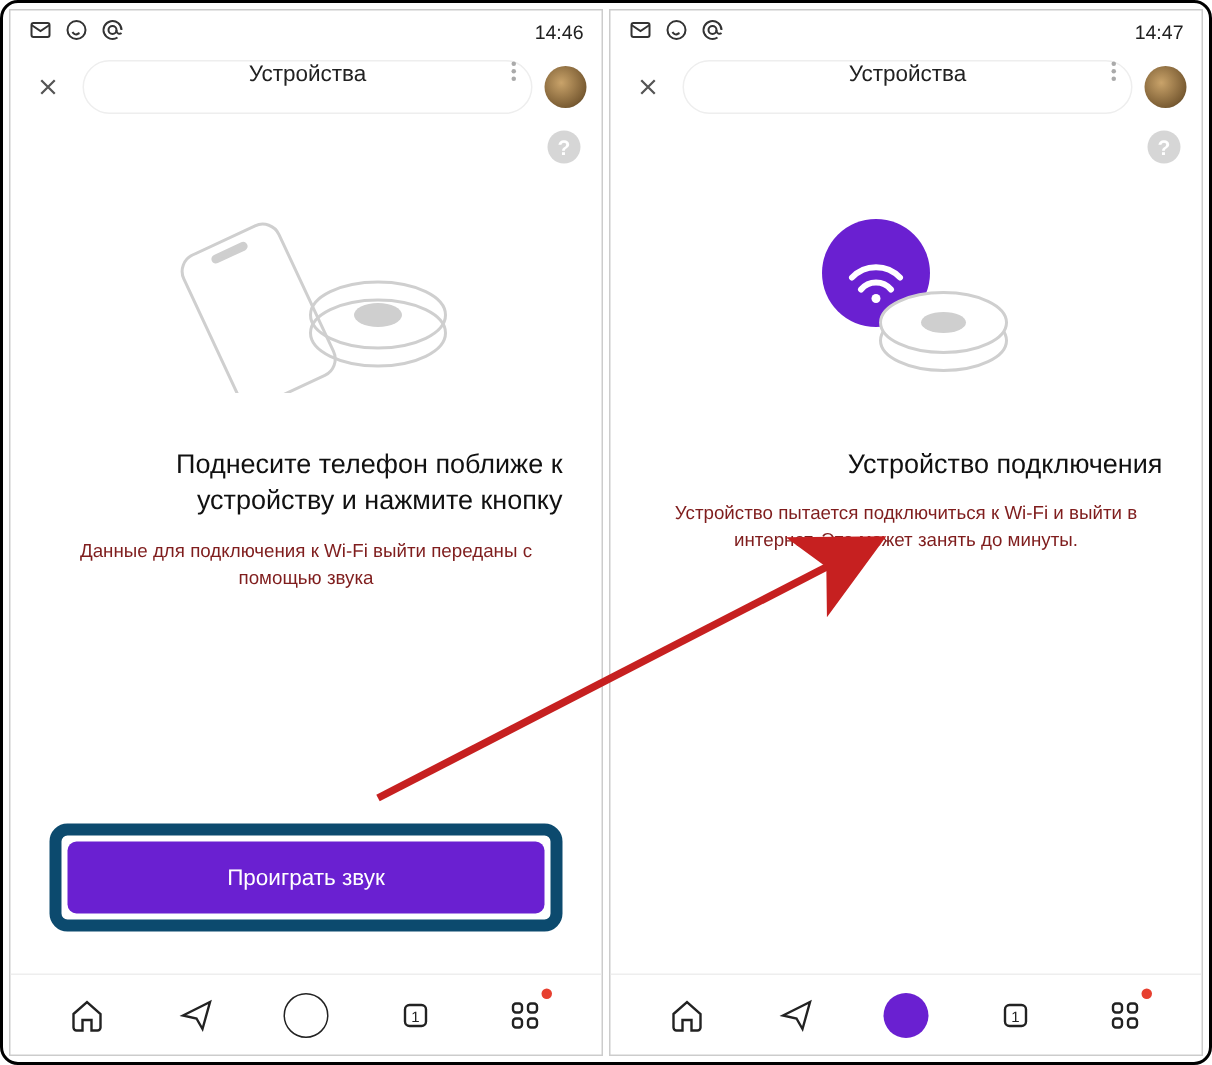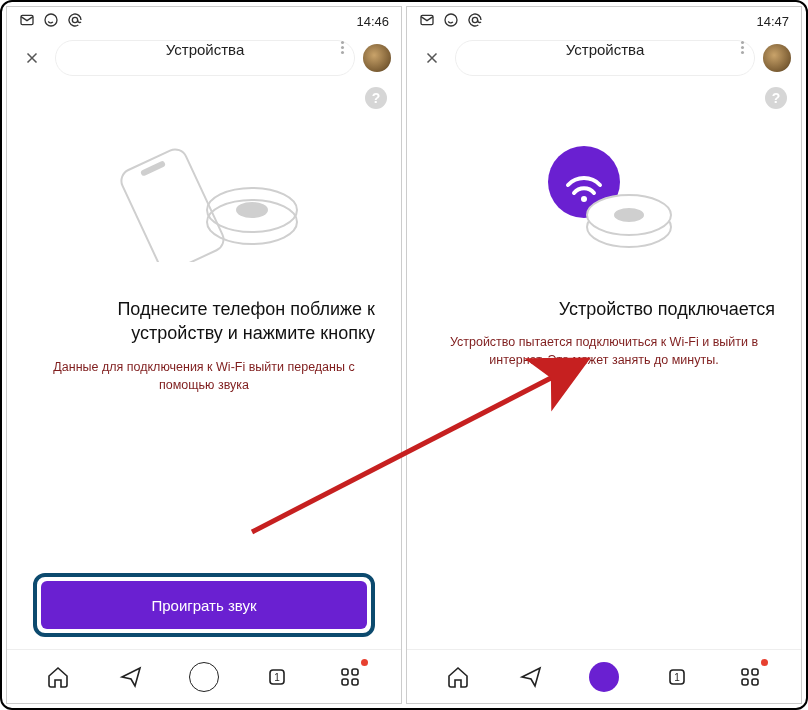--- a/index.html
+++ b/index.html
@@ -119,24 +119,24 @@
     background: #6a20d1;
     color: #fff;
     border-radius: 6px;
     display: flex; align-items: center; justify-content: center;
     font-size: 15px;
     font-weight: 500;
     border: none;
     width: 100%;
   }
   .btn-outline {
-    border: 4px solid #0c4a6e;
+    border: 8px solid #0c4a6e;
     border-radius: 12px;
     padding: 4px;
-    margin-bottom: 2px;
+    margin-bottom: 18px;
   }
   .link-bottom {
     text-align: center;
     font-size: 12.5px;
     color: #b3b3b3;
     margin-bottom: 6px;
   }
   
   .bottomnav {
     height: 54px;
@@ -333,21 +333,21 @@
           </g>
 
           <g stroke="#cfcfcf" stroke-width="2" fill="#fff">
             <ellipse cx="115" cy="100" rx="42" ry="20"></ellipse>
             <ellipse cx="115" cy="88" rx="42" ry="20"></ellipse>
             <ellipse cx="115" cy="88" rx="15" ry="7" fill="#cfcfcf" stroke="none"></ellipse>
           </g>
         </svg>
       </div>
 
-      <div class="heading">Устройство подключается</div>
+      <div class="heading">Устройство подключения</div>
       <div class="sub">Устройство пытается подключиться к Wi-Fi и выйти в интернет. Это может занять до минуты.</div>
 
       <div class="spacer"></div>
 
     </div>
 
     <div class="bottomnav">
       <div class="nav-ico">
         <svg width="24" height="24" viewBox="0 0 24 24" stroke="#222" stroke-width="1.6" fill="none">
             <path d="M3 11l9-8 9 8v9a2 2 0 0 1-2 2h-4v-7h-6v7H5a2 2 0 0 1-2-2z"></path>

